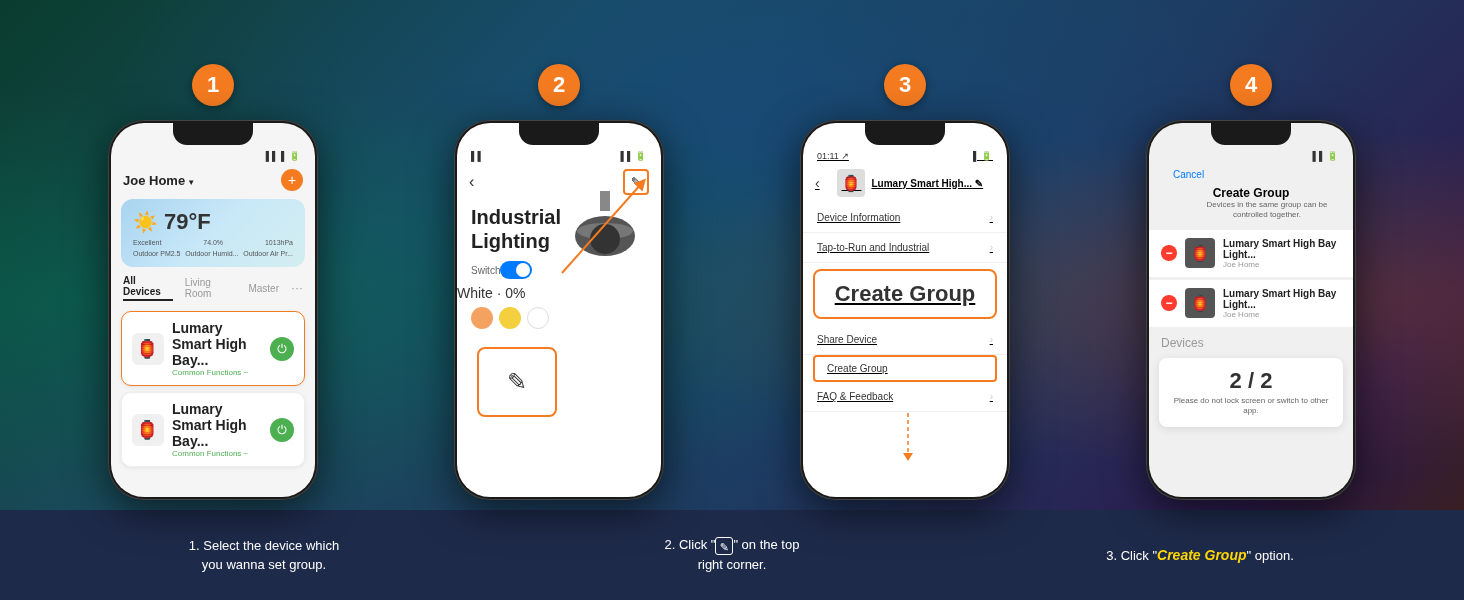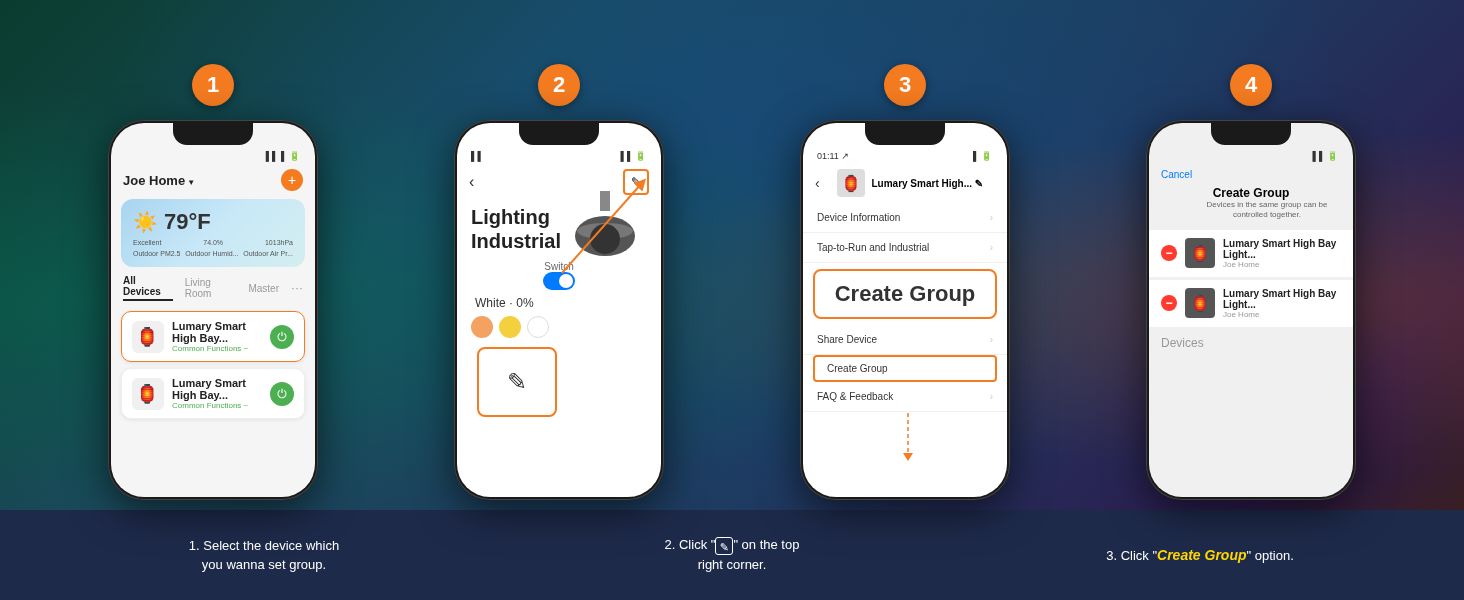--- a/index.html
+++ b/index.html
@@ -223,21 +223,21 @@
       align-items: center;
       justify-content: center;
       font-size: 18px;
     }
 
     .device-info {
       flex: 1;
     }
 
     .device-name {
-      font-size: 11px;
+      font-size: 14px;
       font-weight: 600;
       color: #222;
     }
 
     .device-sub {
       font-size: 8px;
       color: #4CAF50;
     }
 
     .power-btn {
@@ -288,21 +288,20 @@
       color: #222;
       line-height: 1.2;
     }
 
     .switch-row {
       display: flex;
       align-items: center;
       padding: 4px 14px;
       font-size: 10px;
       color: #666;
-      flex-direction: column;
     }
 
     .toggle-on {
       width: 32px;
       height: 18px;
       background: #007AFF;
       border-radius: 9px;
       position: relative;
     }
 
@@ -311,23 +310,23 @@
       position: absolute;
       right: 2px;
       top: 2px;
       width: 14px;
       height: 14px;
       background: white;
       border-radius: 50%;
     }
 
     .white-pct {
-      font-size: 12px;
+      font-size: 14px;
       color: #333;
-      padding: 2px 18px;
+      padding: 2px 0;
     }
 
     .color-swatches {
       display: flex;
       gap: 6px;
       padding: 4px 14px;
     }
 
     .swatch {
       width: 22px;
@@ -347,20 +346,21 @@
       display: flex;
       align-items: center;
       justify-content: center;
       font-size: 28px;
     }
 
     
     .phone3-content {
       background: white;
       height: 100%;
+      text-decoration: underline;
     }
 
     .phone3-header {
       display: flex;
       align-items: center;
       padding: 4px 12px 6px;
       gap: 6px;
     }
 
     .menu-row {
@@ -401,21 +401,21 @@
     
     .phone4-content {
       background: #f0f0f0;
       height: 100%;
     }
 
     .phone4-header {
       display: flex;
       justify-content: space-between;
       align-items: center;
-      padding: 4px 12px 6px;
+      padding: 4px 24px 6px;
       background: #f0f0f0;
     }
 
     .cancel-txt {
       font-size: 10px;
       color: #007AFF;
     }
 
     .create-group-title {
       font-size: 12px;
@@ -643,22 +643,22 @@
 
             <div style="position:absolute; right:14px; top:65px; width:85px; height:85px; display:flex; align-items:center; justify-content:center;">
               <svg width="80" height="80" viewBox="0 0 80 80">
                 <rect x="35" y="0" width="10" height="20" fill="#888"></rect>
                 <ellipse cx="40" cy="45" rx="30" ry="20" fill="#555"></ellipse>
                 <ellipse cx="40" cy="40" rx="28" ry="8" fill="#777"></ellipse>
                 <circle cx="40" cy="48" r="15" fill="#333"></circle>
               </svg>
             </div>
             <div class="industrial-title">
+              <div>Industrial</div>
               <div>Lighting</div>
-              <div>Industrial</div>
             </div>
             <div class="switch-row">
               <span>Switch</span>
               <div class="toggle-on"></div>
             </div>
             <div class="white-pct">White · 0%</div>
             <div class="color-swatches">
               <div class="swatch" style="background:#f4a261;"></div>
               <div class="swatch" style="background:#f4d03f;"></div>
               <div class="swatch" style="background:#fff; border:1px solid #ddd;"></div>
@@ -764,20 +764,27 @@
             <div class="device-row-4">
               <div class="minus-btn">−</div>
               <div class="phone4-light-img">🏮</div>
               <div class="device-info">
                 <div class="device-name">Lumary Smart High Bay Light...</div>
                 <div class="device-loc" style="font-size:8px;color:#999;">Joe Home</div>
               </div>
             </div>
             <div class="devices-section-label">Devices</div>
 
+            <div class="progress-box">
+              <div class="progress-num">2 / 2</div>
+              <div class="progress-sub">
+                <span>Please do not lock screen or switch to
+other app.</span>
+              </div>
+            </div>
           </div>
         </div>
       </div>
     </div>
 
   </div>
 
   <div class="caption-bar">
     <div class="caption-item">
       <span>1. Select the device which<br>you wanna set group.</span>

